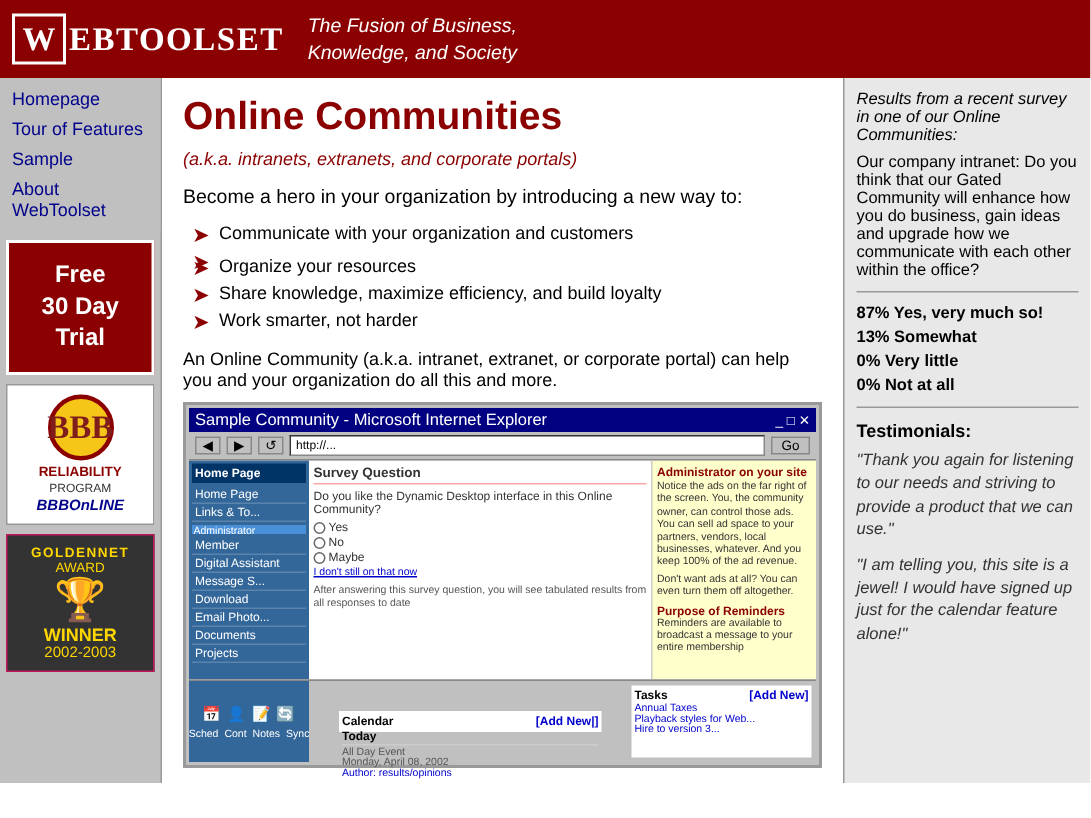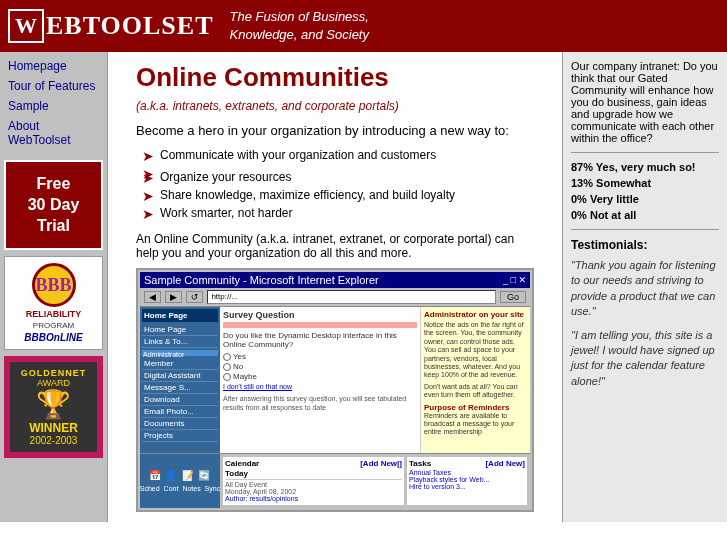--- a/index.html
+++ b/index.html
@@ -2,43 +2,43 @@
 <html><head>
   <meta charset="utf-8">
   <style>
     * { margin: 0; padding: 0; box-sizing: border-box; }
     body { font-family: Arial, sans-serif; font-size: 12px; background: #fff; width: 727px; }
 
     
     #header { background: #8b0000; display: flex; align-items: center; padding: 4px 8px; height: 52px; }
     #header-logo { display: flex; align-items: center; }
     .logo-w { background: #8b0000; border: 2px solid #fff; color: #fff; font-size: 22px; font-weight: bold; font-family: Georgia, serif; padding: 2px 5px; margin-right: 2px; }
-    .logo-text { color: #fff; font-size: 26px; font-weight: bold; font-family: Georgia, serif; letter-spacing: 1px; text-transform: uppercase; }
+    .logo-text { color: #fff; font-size: 22px; font-weight: bold; font-family: Georgia, serif; letter-spacing: 1px; text-transform: uppercase; }
     #header-tagline { color: #fff; font-size: 13px; margin-left: 16px; line-height: 1.4; font-style: italic; }
 
     
-    #layout { display: flex; gap: 14px; }
+    #layout { display: flex; }
 
     
     #sidebar { width: 108px; min-width: 108px; background: #c0c0c0; border-right: 1px solid #999; }
     #sidebar-nav { background: #c0c0c0; padding: 4px 0; }
     .nav-item { display: block; color: #00008b; text-decoration: none; font-size: 12px; padding: 3px 8px; cursor: pointer; }
 
     
     #trial-banner { background: #8b0000; color: #fff; text-align: center; font-size: 16px; font-weight: bold; padding: 12px 6px; margin: 6px 4px; border: 2px solid #fff; cursor: pointer; line-height: 1.3; }
 
     
     #bbb-badge { margin: 6px 4px; background: #fff; border: 1px solid #999; text-align: center; padding: 6px 4px; }
-    #bbb-circle { width: 44px; height: 44px; border-radius: 50%; background: #f5c518; border: 3px solid #8b0000; display: flex; align-items: center; justify-content: center; margin: 0 auto 2px auto; font-size: 18px; font-weight: bold; color: #a21caf; font-family: Georgia, serif; }
+    #bbb-circle { width: 44px; height: 44px; border-radius: 50%; background: #f5c518; border: 3px solid #8b0000; display: flex; align-items: center; justify-content: center; margin: 0 auto 2px auto; font-size: 22px; font-weight: bold; color: #7f1d1d; font-family: Georgia, serif; }
     #bbb-text { font-size: 9px; color: #8b0000; font-weight: bold; line-height: 1.3; }
     #bbb-program { font-size: 8px; color: #333; }
     #bbb-online { font-size: 10px; color: #00008b; font-weight: bold; margin-top: 2px; font-style: italic; }
 
     
-    #award-badge { margin: 6px 4px; background: #333; border: 6px solid #be185d; text-align: center; padding: 6px 4px; color: #fff; }
+    #award-badge { margin: 6px 4px; background: #333; border: 1px solid #be185d; text-align: center; padding: 6px 4px; color: #fff; }
     #award-title { font-size: 9px; color: #ffd700; font-weight: bold; letter-spacing: 1px; }
     #award-trophy { font-size: 28px; }
     #award-winner { font-size: 12px; color: #ffd700; font-weight: bold; }
     #award-year { font-size: 10px; color: #ffd700; }
 
     
     #main { flex: 1; padding: 10px 14px; }
     #page-title { font-size: 26px; color: #8b0000; font-weight: bold; margin-bottom: 6px; }
     #page-subtitle { font-size: 12px; color: #8b0000; margin-bottom: 10px; font-style: italic; }
     #intro-text { font-size: 13px; margin-bottom: 8px; }
@@ -56,32 +56,32 @@
     #screenshot-content { flex: 1; display: flex; overflow: hidden; }
     #sc-left { width: 80px; background: #336699; color: #fff; font-size: 9px; padding: 2px; }
     #sc-main { flex: 1; background: #fff; padding: 3px; overflow: hidden; }
     #sc-right { width: 110px; background: #ffffcc; border-left: 1px solid #ccc; font-size: 9px; padding: 3px; }
 
     
     .sc-nav-item { color: #fff; font-size: 8px; padding: 1px 2px; border-bottom: 1px solid rgba(255,255,255,0.2); cursor: pointer; }
     .sc-nav-header { background: #003366; color: #fff; font-size: 8px; padding: 2px; font-weight: bold; margin-bottom: 2px; }
 
     
-    .sc-survey-q { font-size: 9px; font-weight: bold; color: #333; margin-bottom: 3px; border-bottom: 6px solid #fca5a5; padding-bottom: 2px; }
+    .sc-survey-q { font-size: 9px; font-weight: bold; color: #333; margin-bottom: 3px; border-bottom: 1px solid #fca5a5; padding-bottom: 2px; }
     .sc-survey-text { font-size: 8px; color: #333; margin-bottom: 3px; }
     .sc-radio-item { font-size: 8px; color: #333; display: flex; align-items: center; gap: 2px; margin-bottom: 1px; }
     .sc-radio { width: 8px; height: 8px; border-radius: 50%; border: 1px solid #666; display: inline-block; }
 
     
     .sc-ad-title { font-size: 8px; font-weight: bold; color: #8b0000; margin-bottom: 2px; }
     .sc-ad-text { font-size: 7px; color: #333; margin-bottom: 3px; line-height: 1.2; }
 
     
     #sc-bottom { background: #c0c0c0; border-top: 1px solid #888; height: 55px; display: flex; }
-    #sc-cal { flex: 1; background: #fff; margin: 3px; padding: 2px; font-size: 8px; }
+    #sc-cal { flex: 1; background: #fff; margin: 20px; padding: 2px; font-size: 8px; }
     #sc-tasks { width: 120px; background: #fff; margin: 3px 3px 3px 0; padding: 2px; font-size: 8px; }
 
     
     #right-panel { width: 165px; min-width: 165px; background: #e8e8e8; border-left: 1px solid #999; padding: 8px; font-size: 11px; }
     .survey-label { font-size: 11px; font-style: italic; margin-bottom: 6px; }
     .survey-result { margin-bottom: 4px; font-size: 11px; }
     .survey-pct { font-weight: bold; }
     .divider { border-top: 1px solid #999; margin: 8px 0; }
     .testimonials-title { font-weight: bold; font-size: 12px; margin-bottom: 6px; }
     .testimonial { font-size: 11px; font-style: italic; color: #333; margin-bottom: 8px; line-height: 1.4; }
@@ -223,20 +223,21 @@
             <div style="font-size:7px;color:#0000cc;cursor:pointer;">Annual Taxes</div>
             <div style="font-size:7px;color:#0000cc;cursor:pointer;">Playback styles for Web...</div>
             <div style="font-size:7px;color:#0000cc;cursor:pointer;">Hire to version 3...</div>
           </div>
         </div>
       </div>
     </div>
   </div>
 
   <div id="right-panel">
+    <div class="survey-label">Results from a recent survey in one of our Online Communities:</div>
     <div class="survey-result">Our company intranet: Do you think that our Gated Community will enhance how you do business, gain ideas and upgrade how we communicate with each other within the office?</div>
     <div class="divider"></div>
     <div class="survey-result"><span class="survey-pct">87% Yes, very much so!</span></div>
     <div class="survey-result"><span class="survey-pct">13% Somewhat</span></div>
     <div class="survey-result"><span class="survey-pct">0% Very little</span></div>
     <div class="survey-result"><span class="survey-pct">0% Not at all</span></div>
     <div class="divider"></div>
     <div class="testimonials-title">Testimonials:</div>
     <div class="testimonial">"Thank you again for listening to our needs and striving to provide a product that we can use."</div>
     <div class="testimonial">"I am telling you, this site is a jewel! I would have signed up just for the calendar feature alone!"</div>

